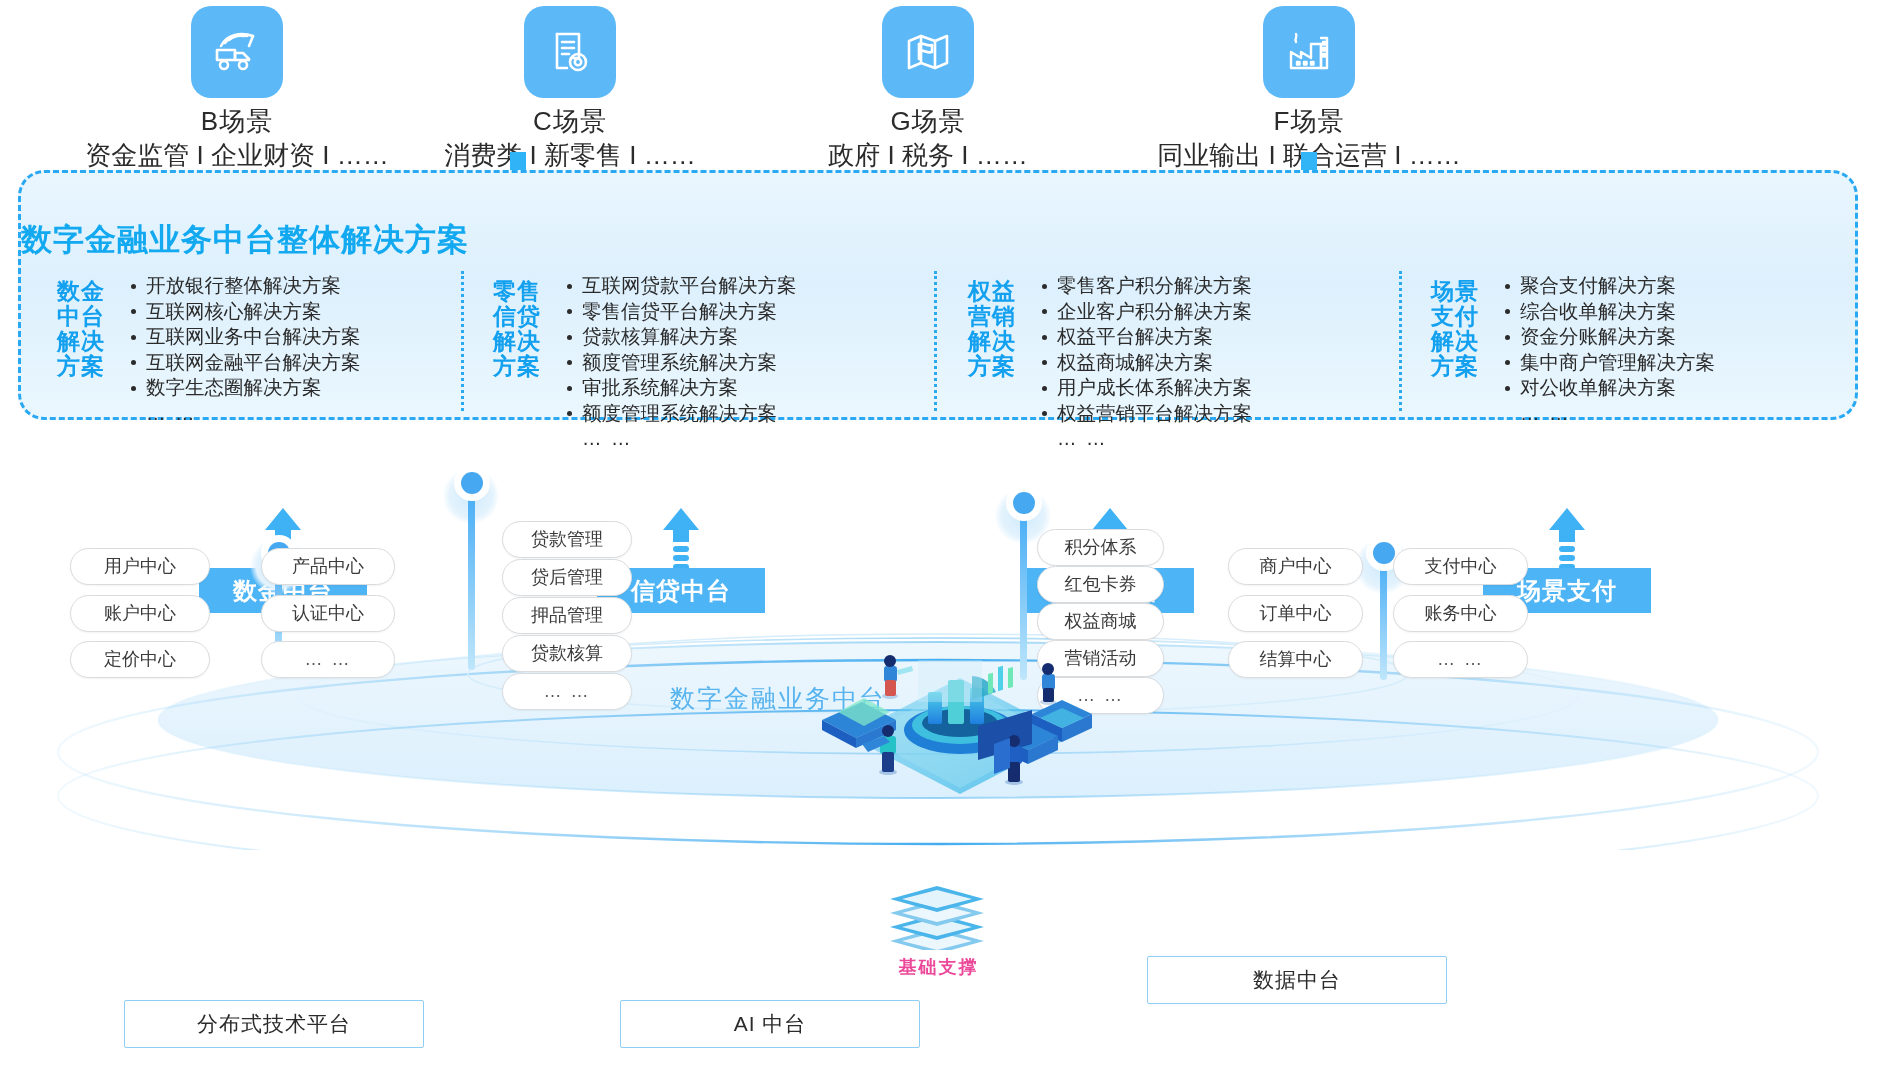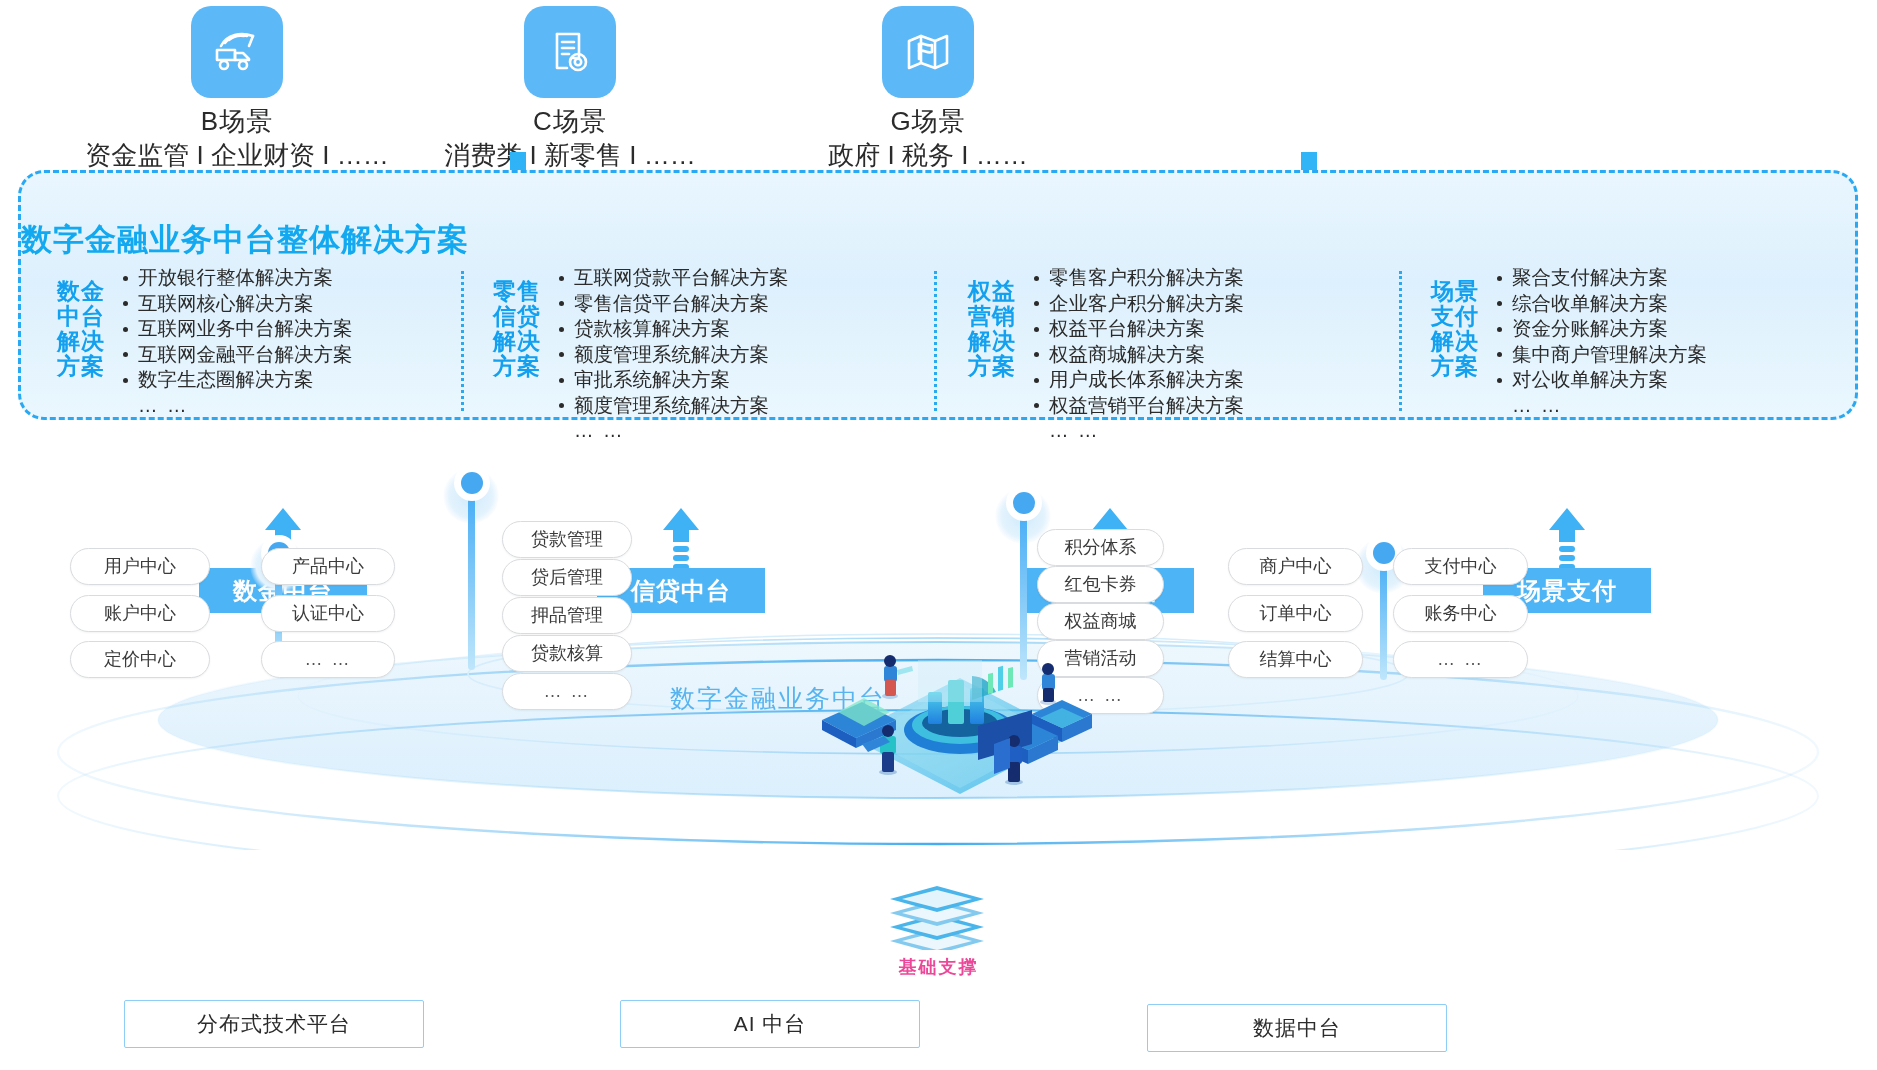--- a/index.html
+++ b/index.html
@@ -32,21 +32,21 @@
     position:absolute;left:0;top:46px;width:100%;
     font-size:31px;font-weight:bold;color:#12a9f0;letter-spacing:1px;
   }
   .cols{position:absolute;left:0;top:92px;width:100%;height:150px;}
   .col{position:absolute;top:0;display:flex;align-items:flex-start;}
   .col-sep{position:absolute;top:6px;width:0;height:140px;border-left:3px dotted #2aa9ef;}
   .col-tag{
     width:52px;flex:0 0 52px;font-size:23px;font-weight:bold;color:#12a0ef;
     line-height:25px;text-align:center;padding-top:14px;letter-spacing:1px;
   }
-  .col-list{margin:0;padding:0;list-style:none;padding-left:14px;}
+  .col-list{margin:8px;padding:0;list-style:none;padding-left:14px;}
   .col-list li{
     font-size:19.5px;line-height:25.5px;color:#2b2b2b;white-space:nowrap;
     position:relative;padding-left:17px;
   }
   .col-list li::before{
     content:"";position:absolute;left:2px;top:10.5px;width:5px;height:5px;
     border-radius:50%;background:#2b2b2b;
   }
   .col-list li.ell{padding-left:17px;letter-spacing:2px;}
   .col-list li.ell::before{display:none;}
@@ -150,20 +150,37 @@
           <path d="M20 9 V36"></path>
             <path d="M34 14 V41"></path>
           <path d="M18 17 V32"></path>
           <path d="M18 17 C23 15 26 20 31 18 L31 25 C26 27 23 22 18 24"></path>
         </svg>
       </div>
       <div class="scen-t1">G场景</div>
       <div class="scen-t2">政府 I 税务 I ……</div>
     </div>
 
+    <div class="scen" style="left:1144px">
+      <div class="scen-ico">
+        <svg width="52" height="52" viewBox="0 0 52 52" fill="none" stroke="#fff" stroke-width="2.4" stroke-linecap="round" stroke-linejoin="round">
+          <path d="M8 42 V26 L18 32 V26 L28 32 V18 H38 V42 Z"></path>
+          <path d="M38 18 V42 H44 V12 H38"></path>
+          <path d="M13 8 C15 11 11 12 13 16"></path>
+          <rect x="40" y="16" width="2.5" height="2.5"></rect>
+          <rect x="40" y="22" width="2.5" height="2.5"></rect>
+          <rect x="40" y="28" width="2.5" height="2.5"></rect>
+          <rect x="14" y="36" width="2.5" height="2.5"></rect>
+          <rect x="21" y="36" width="2.5" height="2.5"></rect>
+          <rect x="28" y="36" width="2.5" height="2.5"></rect>
+        </svg>
+      </div>
+      <div class="scen-t1">F场景</div>
+      <div class="scen-t2">同业输出 I 联合运营 I ……</div>
+    </div>
   </div>
 
   <div class="dn-arrow" style="left:495px;top:152px">
     <svg width="46" height="62" viewBox="0 0 46 62">
         <defs>
           <linearGradient id="gd1" x1="0" y1="0" x2="0" y2="1">
             <stop offset="0" stop-color="#2fb3f7"></stop>
             <stop offset="1" stop-color="#32b5f6"></stop>
           </linearGradient>
         </defs>
@@ -462,15 +479,15 @@
       <path d="M65 24 L100 33 L65 42 L30 33 Z" fill="#ffffff" opacity="0.85"></path>
       <path d="M65 6 L112 19 L65 32 L18 19 Z" fill="#41b2ea"></path>
       <path d="M65 10 L100 19 L65 28 L30 19 Z" fill="#ffffff" opacity="0.85"></path>
     </g>
   </svg>
 
   <div class="base-title">基础支撑</div>
 
   <div class="base-box" style="left:124px;top:1000px;width:300px">分布式技术平台</div>
   <div class="base-box" style="left:620px;top:1000px;width:300px">AI 中台</div>
-  <div class="base-box" style="left:1147px;top:1004px;width:300px">数据中台</div>
+  <div class="base-box" style="left:1147px;top:956px;width:300px">数据中台</div>
 
 </div>
 
 </body></html>

